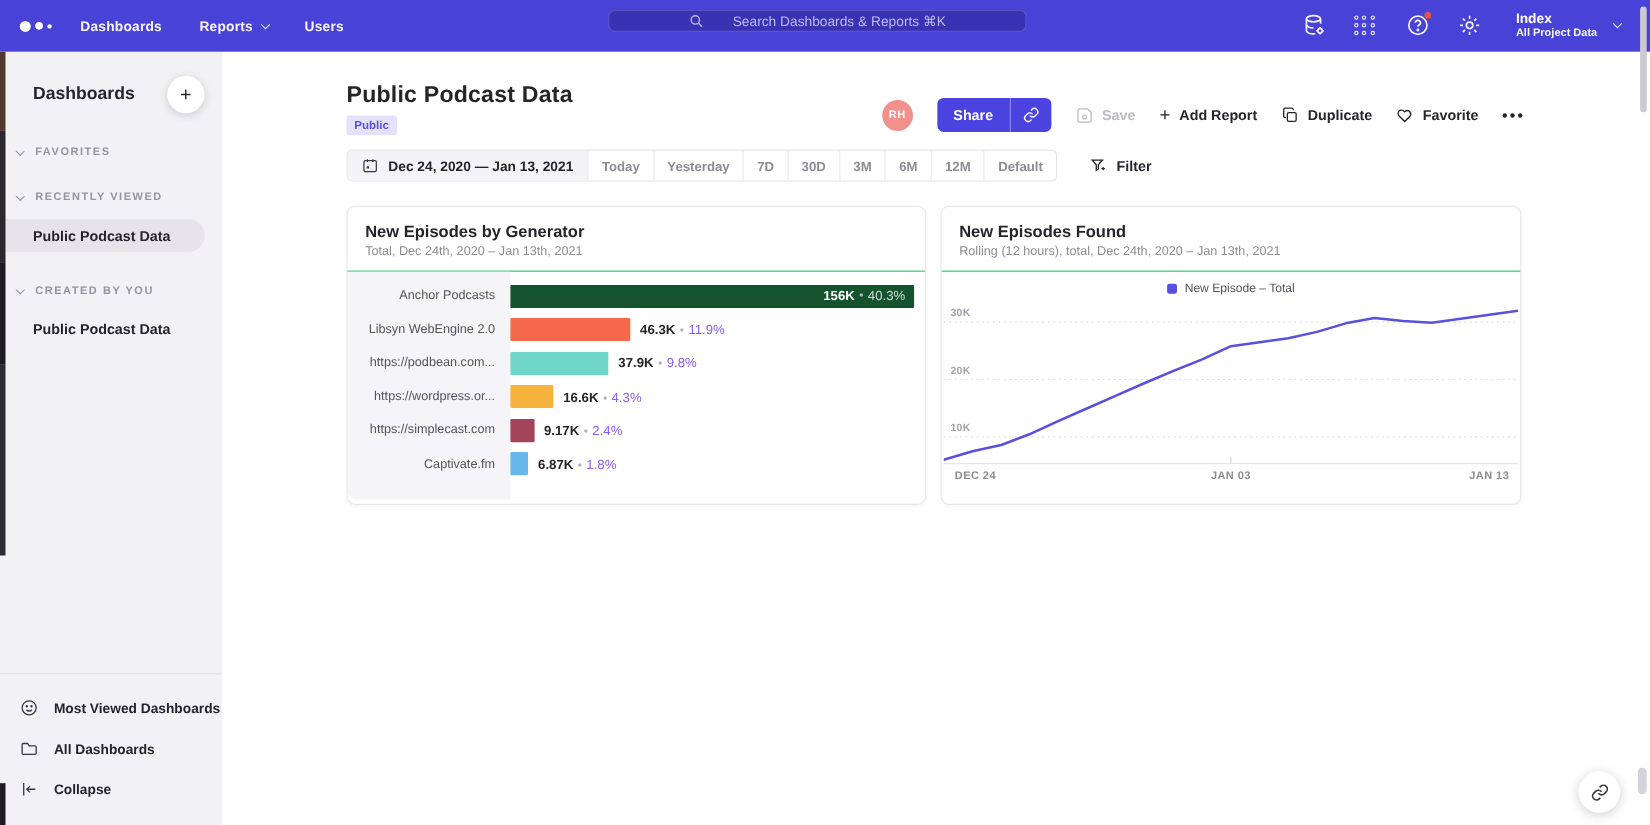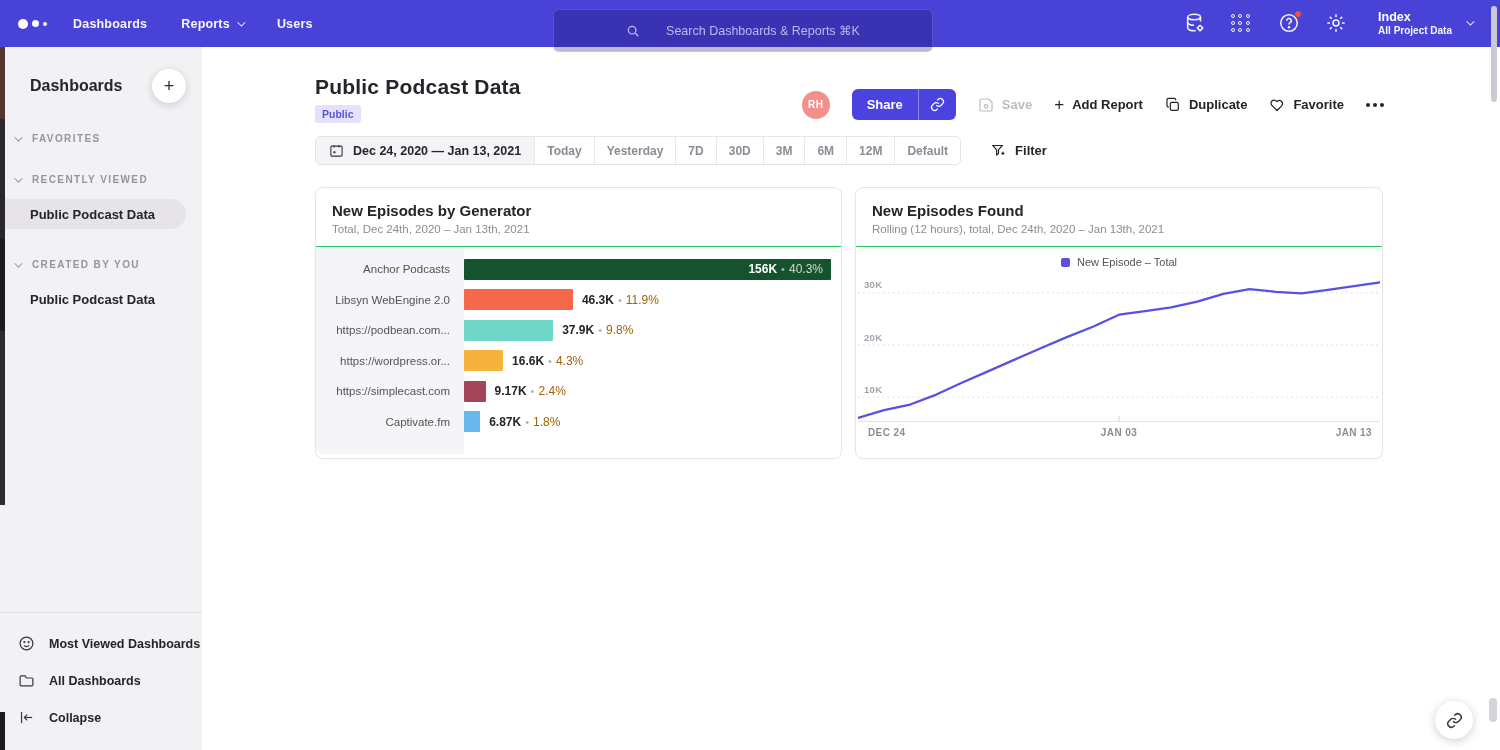--- a/index.html
+++ b/index.html
@@ -12,21 +12,21 @@
   .logo { display:flex; align-items:center; gap:4px; margin:0 26px 0 18px; }
   .logo i { display:block; border-radius:50%; background:#fff; }
   .logo i:nth-child(1){ width:10px; height:10px; }
   .logo i:nth-child(2){ width:7px; height:7px; }
   .logo i:nth-child(3){ width:4px; height:4px; }
   .nav-item { color:rgba(255,255,255,.95); font-size:12.5px; font-weight:700; margin-right:34px;
     display:flex; align-items:center; gap:7px; cursor:pointer; letter-spacing:.2px; }
   .chev { width:6px; height:6px; border-right:1.6px solid currentColor; border-bottom:1.6px solid currentColor;
     transform:rotate(45deg) translateY(-2px); display:inline-block; }
   .chev.white { color:rgba(255,255,255,.9); }
-  .searchbox { position:absolute; left:553px; top:9px; width:380px; height:43px; border-radius:6px;
+  .searchbox { position:absolute; left:553px; top:9px; width:380px; height:20px; border-radius:6px;
     background:rgba(18,10,95,.28); border:1px solid rgba(255,255,255,.16);
     display:flex; align-items:center; justify-content:center; gap:26px; color:#bdb9f0; font-size:12.5px; }
   .nav-right { position:absolute; right:28px; top:0; height:45px; display:flex; align-items:center; gap:25px; }
   .nav-icon { width:22px; height:22px; color:rgba(255,255,255,.92); position:relative; cursor:pointer; }
   .nav-icon svg { width:100%; height:100%; }
   .red-dot { position:absolute; top:-2px; right:-2px; width:8px; height:8px; border-radius:50%;
     background:#f4503d; border:1.5px solid #4843d6; }
   .grid-dots { display:grid; grid-template-columns:repeat(3,1fr); gap:3px; width:19px; height:19px; margin-top:2px; }
   .grid-dots i { width:4px; height:4px; border:1.3px solid rgba(255,255,255,.92); border-radius:50%; }
   .account { display:flex; align-items:center; gap:14px; color:#fff; cursor:pointer; margin-left:6px; }
@@ -109,21 +109,21 @@
   .bar-label { width:148px; text-align:right; padding-right:14px; font-size:11.5px; color:#55525b; flex:none; }
   .bar-area { flex:1; padding-right:10px; position:relative; display:flex; align-items:center; }
   .bar { height:21px; border-radius:1px; flex:none; position:relative; }
   .bar-inlabel { position:absolute; right:8px; top:0; height:21px; display:flex; align-items:center;
     font-size:12px; color:#fff; white-space:nowrap; }
   .bar-inlabel b { font-weight:700; }
   .bar-inlabel .pct { color:rgba(255,255,255,.78); }
   .vlabel { margin-left:9px; font-size:12px; white-space:nowrap; }
   .vlabel b { font-weight:700; color:#26242b; }
   .sep { color:#b2b0b8; padding:0 4px; font-size:11px; }
-  .pct { color:#a16207; }
+  .pct { color:#8b5cf6; }
 
   
   .legend-row { display:flex; justify-content:center; align-items:center; gap:7px; padding:9px 0 4px 0; }
   .legend-swatch { width:9px; height:9px; border-radius:2px; background:#5a50e0; }
   .legend-label { font-size:11px; color:#55525b; }
   .plot-wrap { position:relative; margin:0 2px; height:150px; border-bottom:1px solid #e5e3e9; }
   .plot-wrap svg { position:absolute; left:0; top:0; width:100%; height:100%; }
   .ytick { position:absolute; left:6px; font-size:9.5px; font-weight:600; color:#a3a1ab; letter-spacing:.3px; }
   .xlabels { position:relative; height:22px; margin:0 2px; }
   .xlab { position:absolute; top:5px; font-size:10px; font-weight:700; color:#8e8b94; letter-spacing:.4px; }

